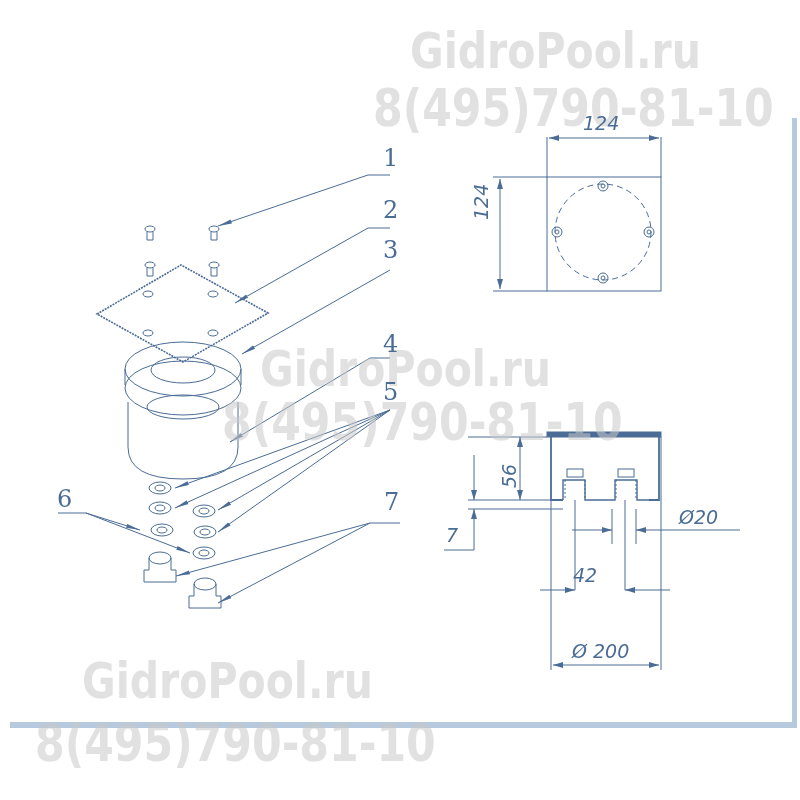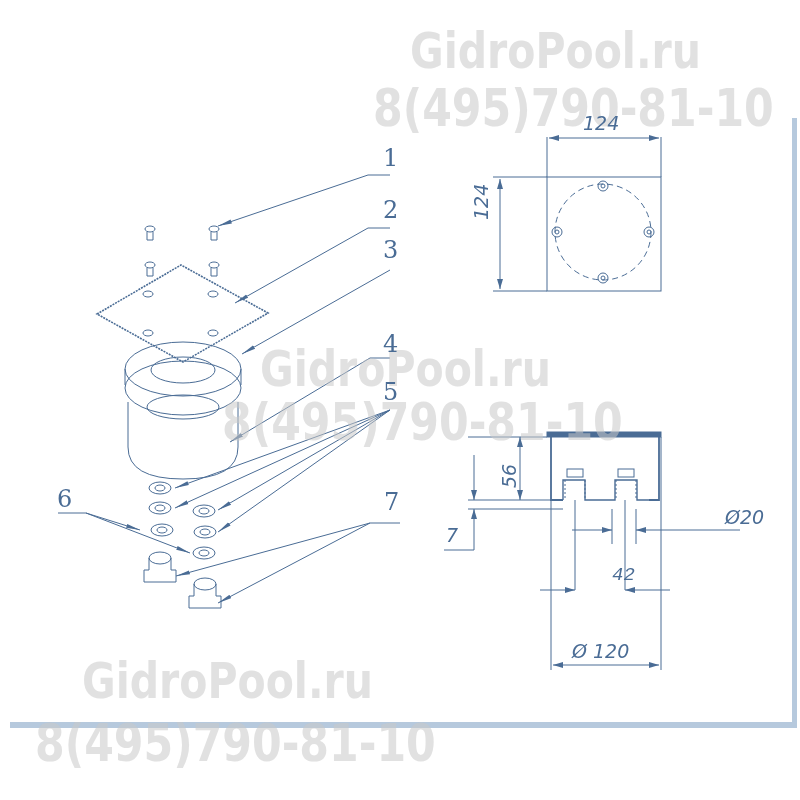--- a/index.html
+++ b/index.html
@@ -140,15 +140,15 @@
 <div class="callout" style="left:383px; top:236px;">3</div>
 <div class="callout" style="left:383px; top:330px;">4</div>
 <div class="callout" style="left:383px; top:378px;">5</div>
 <div class="callout" style="left:57px; top:485px;">6</div>
 <div class="callout" style="left:384px; top:488px;">7</div>
 
 <div class="dim" style="left:583px; top:112px;">124</div>
 <div class="dim" style="left:470px; top:220px; transform:rotate(-90deg); transform-origin:left top;">124</div>
 <div class="dim" style="left:498px; top:488px; transform:rotate(-90deg); transform-origin:left top;">56</div>
 <div class="dim" style="left:446px; top:524px;">7</div>
-<div class="dim" style="left:725px; top:506px;">Ø20</div>
-<div class="dim" style="left:612px; top:564px;font-family:Liberation Mono, monospace;">42</div>
-<div class="dim" style="left:572px; top:640px;">Ø 120</div>
+<div class="dim" style="left:679px; top:506px;">Ø20</div>
+<div class="dim" style="left:573px; top:564px;">42</div>
+<div class="dim" style="left:572px; top:640px;">Ø 200</div>
 
 </body></html>

